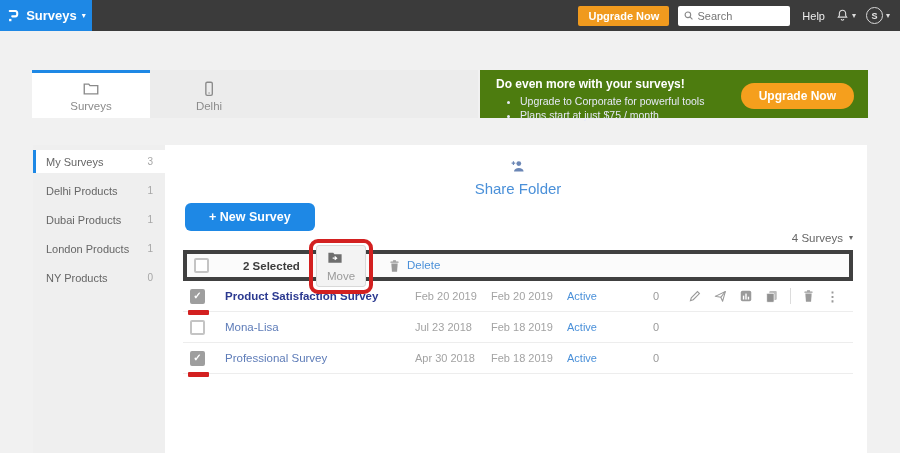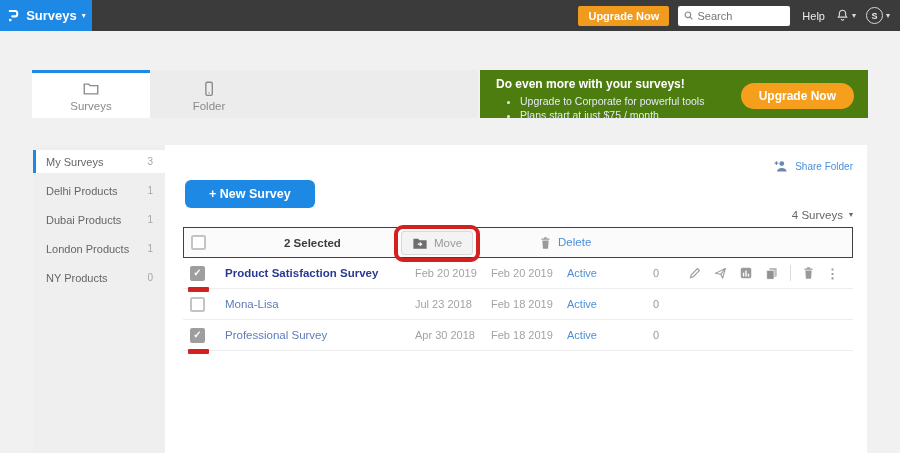--- a/index.html
+++ b/index.html
@@ -31,38 +31,38 @@
   .banner-cta { position:absolute; right:14px; top:13px; background:#f59f1d; color:#fff; font-size:12px; font-weight:700; padding:6px 18px; border-radius:14px; border:none; cursor:pointer; }
 
   
   .main { position:absolute; top:145px; left:33px; right:33px; bottom:0; display:flex; }
   .sidebar { width:132px; background:#efefef; flex-shrink:0; padding-top:5px; }
   .side-item { height:23px; display:flex; align-items:center; justify-content:space-between; padding:0 12px 0 10px; font-size:11px; color:#666; border-left:3px solid transparent; margin-bottom:6px; cursor:pointer; }
   .side-item.active { background:#fff; border-left-color:#1e88e5; }
   .side-count { color:#a6a6a6; font-size:10px; }
 
   .content { flex:1; background:#fff; padding:0 14px 0 18px; }
-  .share-row { display:flex; justify-content:flex-end; align-items:center; gap:6px; padding-top:13px; color:#4a90d9; font-size:10px; }
+  .share-row { display:flex; justify-content:flex-end; align-items:center; gap:6px; padding-top:13px; color:#4a90d9; font-size:15px;flex-direction:column; }
   .share-row .link { cursor:pointer; }
   .new-survey-btn { margin:6px 0 0 2px; background:#1e88e5; color:#fff; border:none; border-radius:6px; font-size:12.5px; font-weight:700; padding:7px 24px; cursor:pointer; display:inline-block; }
   .count-row { display:flex; justify-content:flex-end; align-items:center; gap:6px; color:#666; font-size:11.5px; margin-top:1px; cursor:pointer; }
 
   .table { margin-top:6px; }
-  .t-header { height:31px; background:#fbfbfb; border:1px solid #404040; display:flex; align-items:center;gap:44px; }
+  .t-header { height:31px; background:#fbfbfb; border:4px solid #404040; display:flex; align-items:center; }
   .t-row { height:31px; border-bottom:1px solid #ededed; display:grid; grid-template-columns:34px 190px 76px 76px 76px 48px 1fr; align-items:center; }
 
   .cb-wrap { position:relative; width:15px; height:15px; margin-left:7px; }
   .checkbox { width:15px; height:15px; border:2px solid #c4c4c4; border-radius:2px; background:#fff; display:flex; align-items:center; justify-content:center; cursor:pointer; }
   .checkbox .checkmark { display:none; color:#fff; font-size:10px; font-weight:700; line-height:1; }
   .checkbox.checked { background:#9e9e9e; border-color:#9e9e9e; }
   .checkbox.checked .checkmark { display:block; }
   .cb-wrap.annotated::after { content:""; position:absolute; left:-2px; width:21px; top:21px; height:5px; background:#d32020; border-radius:1px; }
 
   .sel-label { margin-left:34px; font-size:11.5px; font-weight:700; color:#3c3c3c; }
-  .move-btn { position:relative; margin-left:16px; display:flex; align-items:center; gap:6px; background:#f3f3f3; border:1px solid #d9d9d9; border-radius:3px; padding:4px 10px; color:#9a9a9a; font-size:11.5px; cursor:pointer; }
+  .move-btn { position:relative; margin-left:16px; display:flex; gap:6px; background:#f3f3f3; border:1px solid #d9d9d9; border-radius:3px; padding:4px 10px; color:#9a9a9a; font-size:11.5px; cursor:pointer;flex-direction:column; }
   .red-ring { position:absolute; left:-8px; top:-7px; right:-8px; bottom:-8px; border:4px solid #d32020; border-radius:9px; pointer-events:none; }
   .delete-btn { margin-left:22px; display:flex; align-items:flex-start; gap:6px; color:#4a90d9; font-size:11.5px; cursor:pointer; background:none; border:none; font-family:inherit; }
 
   .row-title { padding-left:8px; font-size:11.5px; color:#5e7cb8; cursor:pointer; white-space:nowrap; overflow:hidden; }
   .row-title.bold { font-weight:700; color:#2b3990; }
   .cell-date { padding-left:8px; font-size:11px; color:#a3a3a3; }
   .cell-status { padding-left:8px; font-size:11px; color:#4a90d9; cursor:pointer; }
   .cell-resp { padding-left:18px; font-size:11px; color:#9a9a9a; }
   .actions { display:flex; align-items:center; gap:11px; padding-left:5px; padding-right:14px; }
   .actions .icon-btn { cursor:pointer; display:flex; align-items:center; }
@@ -113,21 +113,21 @@
         <svg width="18" height="18" viewBox="0 0 24 24">
             <path d="M3 5.5h6l1.6 2H21v11H3z" fill="none" stroke="#8a8a8a" stroke-width="1.8"></path>
           </svg>
         <span>Surveys</span>
       </div>
       <div class="tab">
         <svg width="18" height="18" viewBox="0 0 24 24">
             <rect x="7.8" y="3" width="8.6" height="17.5" rx="1.8" fill="none" stroke="#8a8a8a" stroke-width="1.8"></rect>
             <circle cx="12.1" cy="17.3" r="0.9" fill="#8a8a8a"></circle>
           </svg>
-        <span>Folder</span>
+        <span>Delhi</span>
       </div>
     </div>
     <div class="banner">
       <div class="banner-title">Do even more with your surveys!</div>
       <ul>
         <li>Upgrade to Corporate for powerful tools</li>
         <li>Plans start at just $75 / month</li>
       </ul>
       <button class="banner-cta">Upgrade Now</button>
     </div>

